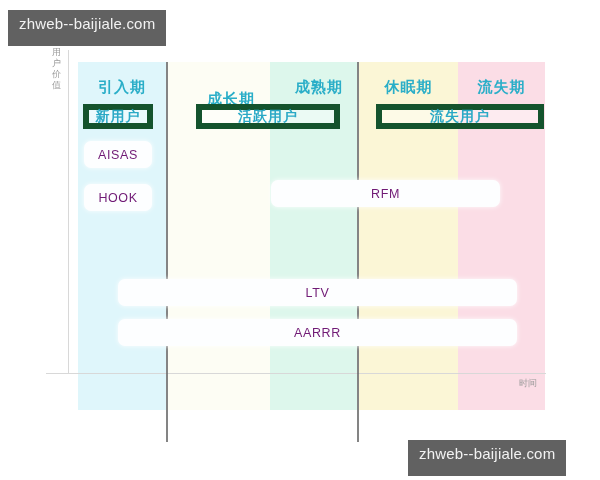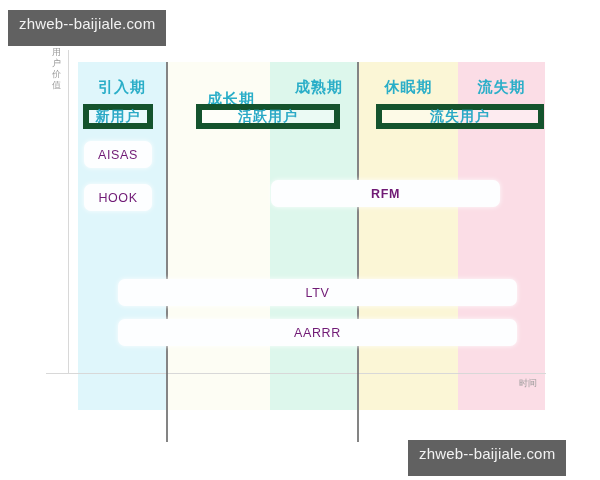--- a/index.html
+++ b/index.html
@@ -91,21 +91,21 @@
     font-size:12.5px;
     letter-spacing:.6px;
     display:flex; align-items:center; justify-content:center;
     box-shadow:0 0 5px rgba(255,255,255,.9);
     font-family:"Liberation Sans","DejaVu Sans",sans-serif;
   }
   .pill.small{ width:68px; height:27px; left:84px; }
   #pill-aisas{ top:141px; }
   #pill-hook { top:184px; }
   #pill-aipl { top:226px; }
-  #pill-rfm  { left:271px; top:180px; width:229px; height:27px;font-weight:bold; }
+  #pill-rfm  { left:271px; top:180px; width:229px; height:27px; }
   #pill-ltv  { left:118px; top:279px; width:399px; height:27px; }
   #pill-aarrr{ left:118px; top:319px; width:399px; height:27px; }
 </style>
 </head>
 <body>
 
 <div id="stage">
 
   <div id="cols">
       <div class="col" style="left: 78px; width: 88px; background: rgb(223, 246, 251);"></div>

